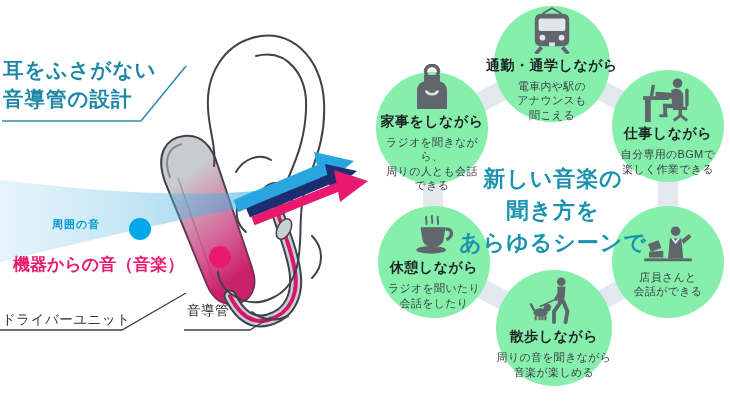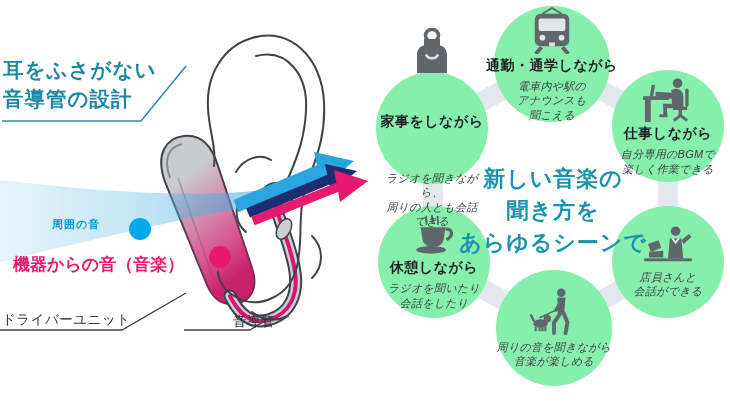--- a/index.html
+++ b/index.html
@@ -8,36 +8,36 @@
   svg { display:block; }
 
   
   .left-art { position:absolute; left:0; top:0; }
   .lbl { position:absolute; white-space:pre-line; }
   .lbl-title { left:3px; top:56px; font-size:20.5px; font-weight:bold; color:#1c87a6; line-height:1.4; letter-spacing:1px; }
   .lbl-ambient { left:52px; top:217px; font-size:11px; font-weight:bold; color:#0099d6; letter-spacing:1px; }
   .lbl-device-sound { left:13px; top:253px; font-size:17px; font-weight:bold; color:#e8196f; }
   .lbl-part { font-size:13.5px; color:#2e3338; letter-spacing:0.5px; }
   .lbl-driver { left:2px; top:311px; }
-  .lbl-conduit { left:187px; top:313px;margin-left:46px; }
+  .lbl-conduit { left:187px; top:302px; }
 
   
   .ring { position:absolute; left:0; top:0; }
   .scene { position:absolute; border-radius:50%; background:#86efac; display:flex; flex-direction:column; align-items:center; justify-content:center; text-align:center; }
   .scene .icon { flex:0 0 auto; }
   .scene .icon svg { display:block; }
   .scene-title { font-size:14px; font-weight:bold; color:#1d2125; white-space:nowrap; margin-top:3px; letter-spacing:0.5px; }
-  .scene-desc { font-size:11px; color:#3c4146; line-height:1.3; white-space:pre-line; margin-top:4px; letter-spacing:0.3px;font-style:italic; }
+  .scene-desc { font-size:11px; color:#3c4146; line-height:1.3; white-space:pre-line; margin-top:4px; letter-spacing:0.3px; }
 
   .sc-commute   { left:494px; top:6px;   width:116px; height:116px; }
   .sc-work      { left:612px; top:70px;  width:112px; height:112px; }
   .sc-shopping  { left:612px; top:206px; width:112px; height:112px; }
   .sc-walk      { left:496px; top:270px; width:116px; height:116px; }
   .sc-rest      { left:378px; top:206px; width:112px; height:112px; }
-  .sc-housework { left:376px; top:72px;  width:112px; height:112px;gap:36px; }
+  .sc-housework { left:376px; top:72px;  width:112px; height:112px; }
 
   .center-caption { position:absolute; left:440px; top:163px; width:226px; text-align:center;
     font-size:22px; font-weight:bold; color:#1a93ae; line-height:1.45; white-space:pre-line; letter-spacing:1px; }
 </style>
 </head>
 <body>
 
 <div class="stage">
 
   <svg class="left-art" width="375" height="402" viewBox="0 0 375 402">
@@ -184,20 +184,21 @@
         <path d="M33,26 L26,36 L26,47" fill="none" stroke="#5f666c" stroke-width="4" stroke-linecap="round"></path>
         <path d="M36,26 L40,36 L38,47" fill="none" stroke="#5f666c" stroke-width="4" stroke-linecap="round"></path>
         <path d="M28,23 L11,31" fill="none" stroke="#5f666c" stroke-width="1.5"></path>
         <ellipse cx="12" cy="37" rx="7.5" ry="4.5"></ellipse>
         <circle cx="19" cy="32" r="3.8"></circle>
         <path d="M20,27.5 L23.5,31 L18.5,32 Z"></path>
         <path d="M5,34 L2,28.5" fill="none" stroke="#5f666c" stroke-width="2.5" stroke-linecap="round"></path>
         <path d="M7,40 L7,45 M11,41 L11,45 M14,41 L14,45 M17,40 L17,45" stroke="#5f666c" stroke-width="2.2"></path>
       </svg>
     </span>
+    <div class="scene-title">散歩しながら</div>
     <div class="scene-desc">周りの音を聞きながら
 音楽が楽しめる</div>
   </div>
 
   <div class="scene sc-rest">
     <span class="icon">
       <svg width="48" height="42" viewBox="0 0 50 42" fill="#5f666c">
         <path d="M17,2 c-1.5,2.5 1.5,4.5 0,7.5 M23,1 c-1.5,2.5 1.5,4.5 0,7.5 M29,2 c-1.5,2.5 1.5,4.5 0,7.5" fill="none" stroke="#5f666c" stroke-width="2" stroke-linecap="round"></path>
         <path d="M11,13 L37,13 L35,26 C34,31 29,33.5 24,33.5 C19,33.5 14,31 13,26 Z"></path>
         <path d="M37,15 C44.5,14 45.5,22 38,26" fill="none" stroke="#5f666c" stroke-width="3.5"></path>

